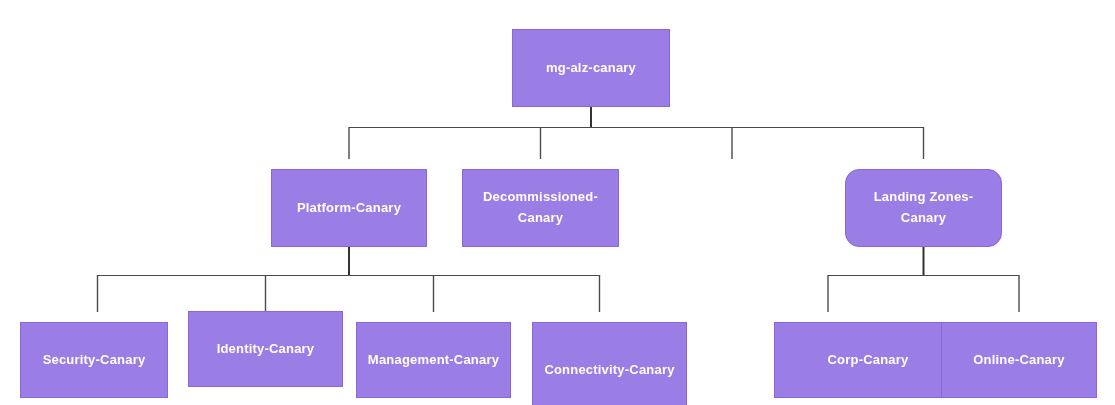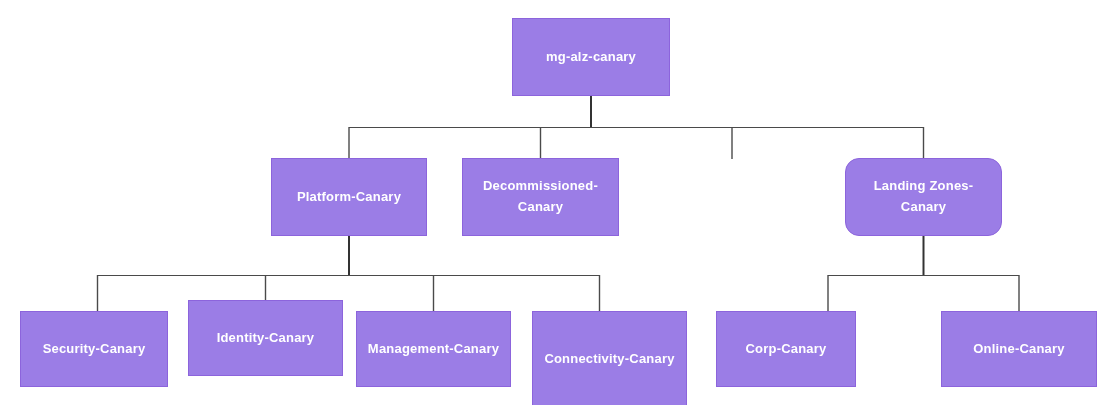--- a/index.html
+++ b/index.html
@@ -28,35 +28,36 @@
     color: var(--node-text, #ffffff);
     font-size: 13px;
     font-weight: bold;
     letter-spacing: 0.2px;
     line-height: 1.6;
     display: flex;
     align-items: center;
     justify-content: center;
     text-align: center;
     z-index: 2;
+    margin-top: 11px;
   }
   .node.nowrap { white-space: nowrap; }
   .node.wrap .lbl { display: block; max-width: 122px; margin: 0 auto; }
 
   
   .n-root      { left: 512px; top: 18px;  width: 158px; height: 78px; }
   .n-platform  { left: 271px; top: 158px; width: 156px; height: 78px; }
   .n-decomm    { left: 462px; top: 158px; width: 157px; height: 78px; }
   .n-sandbox   { left: 654px; top: 158px; width: 156px; height: 78px; }
   .n-landing   { left: 845px; top: 158px; width: 157px; height: 78px; border-radius: 14px; }
   .n-security  { left: 20px;  top: 311px; width: 148px; height: 76px; }
   .n-identity  { left: 188px; top: 300px; width: 155px; height: 76px; }
   .n-mgmt      { left: 356px; top: 311px; width: 155px; height: 76px; }
   .n-conn      { left: 532px; top: 311px; width: 155px; height: 96px; }
-  .n-corp      { left: 716px; top: 311px; width: 140px; height: 76px; }
+  .n-corp      { left: 774px; top: 311px; width: 188px; height: 76px; }
   .n-online    { left: 941px; top: 311px; width: 156px; height: 76px; }
 </style>
 </head>
 <body>
 
 <div class="canvas">
 
   <svg class="connectors" viewBox="0 0 1115 405" xmlns="http://www.w3.org/2000/svg" aria-hidden="true">
 
     <line class="stub" x1="591" y1="96" x2="591" y2="128"></line>

